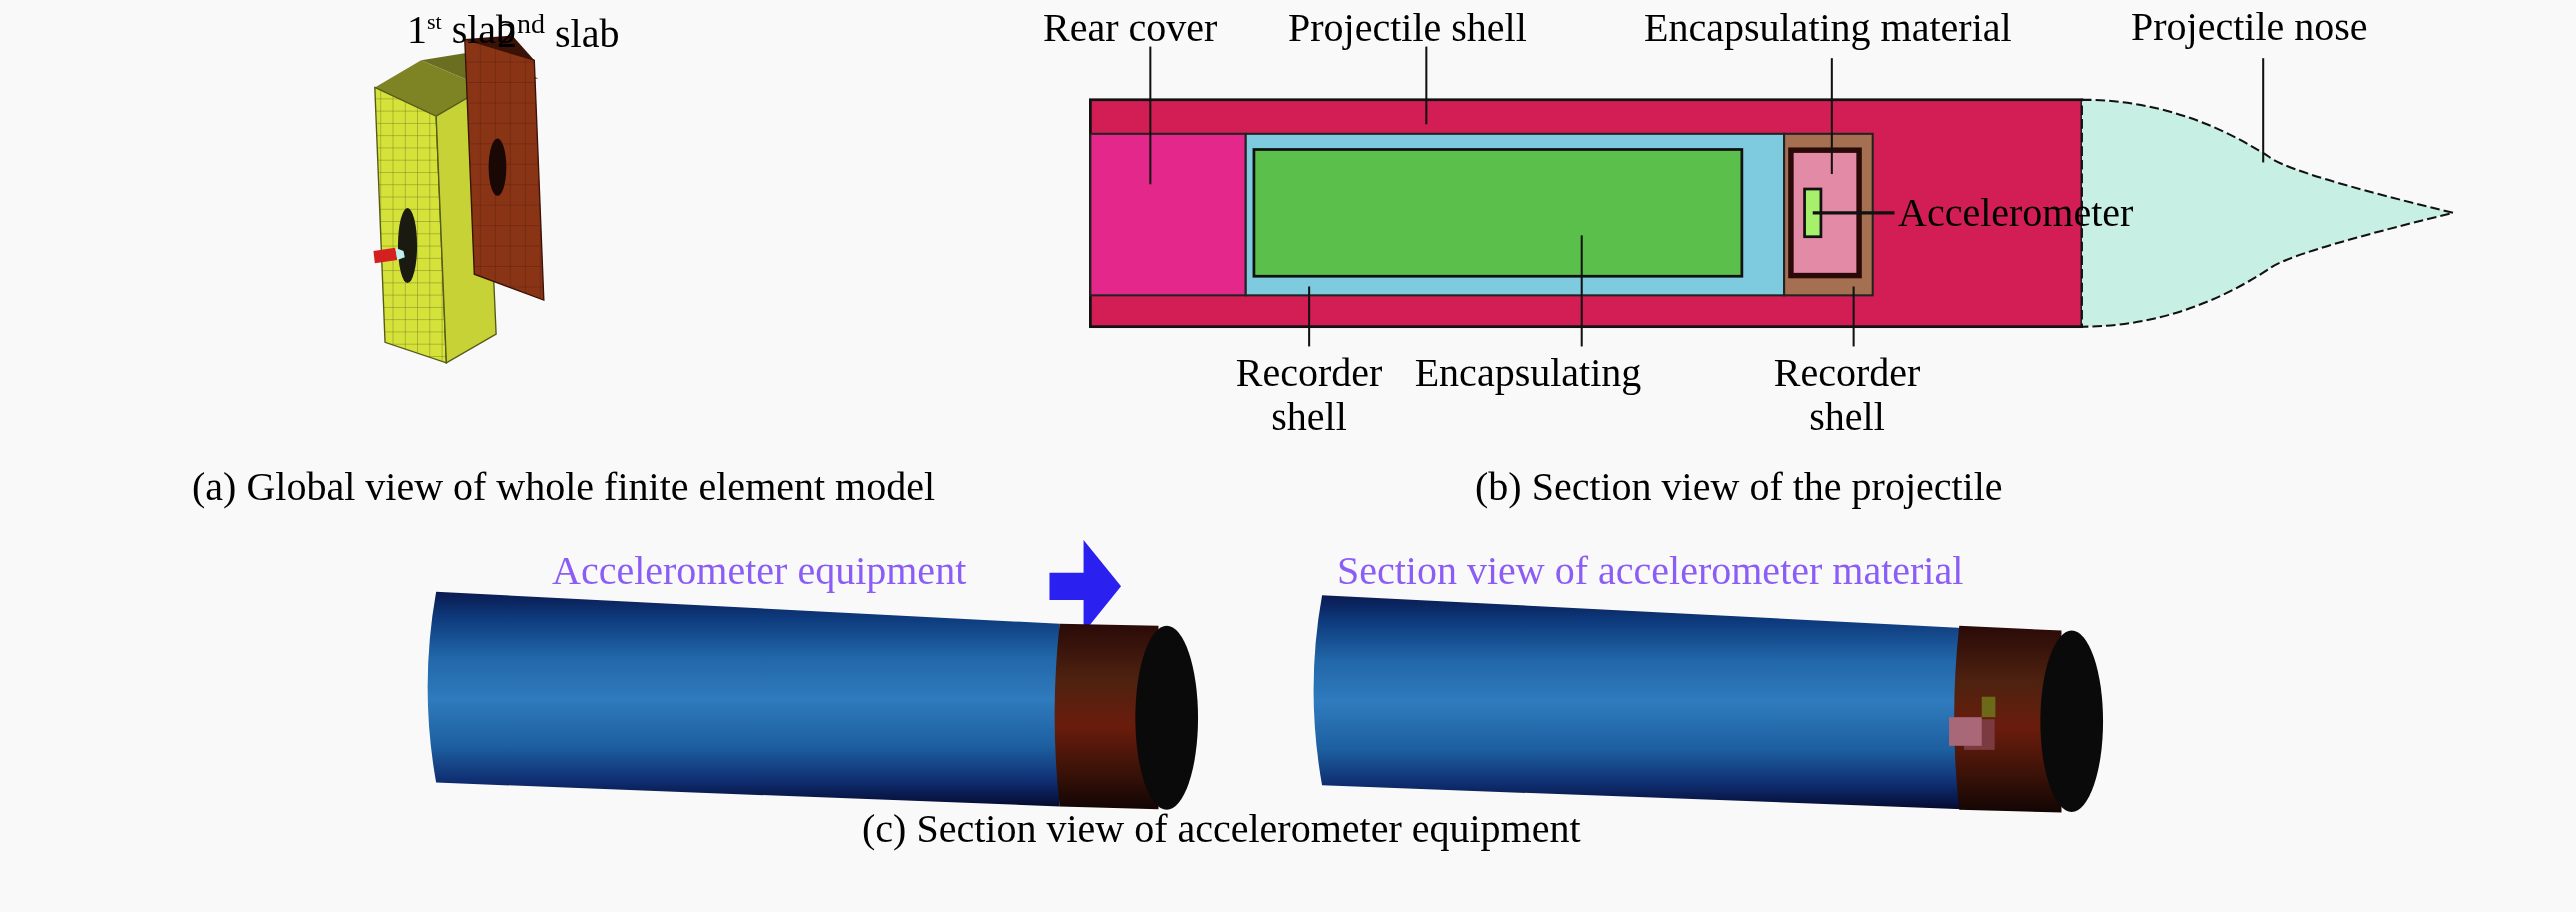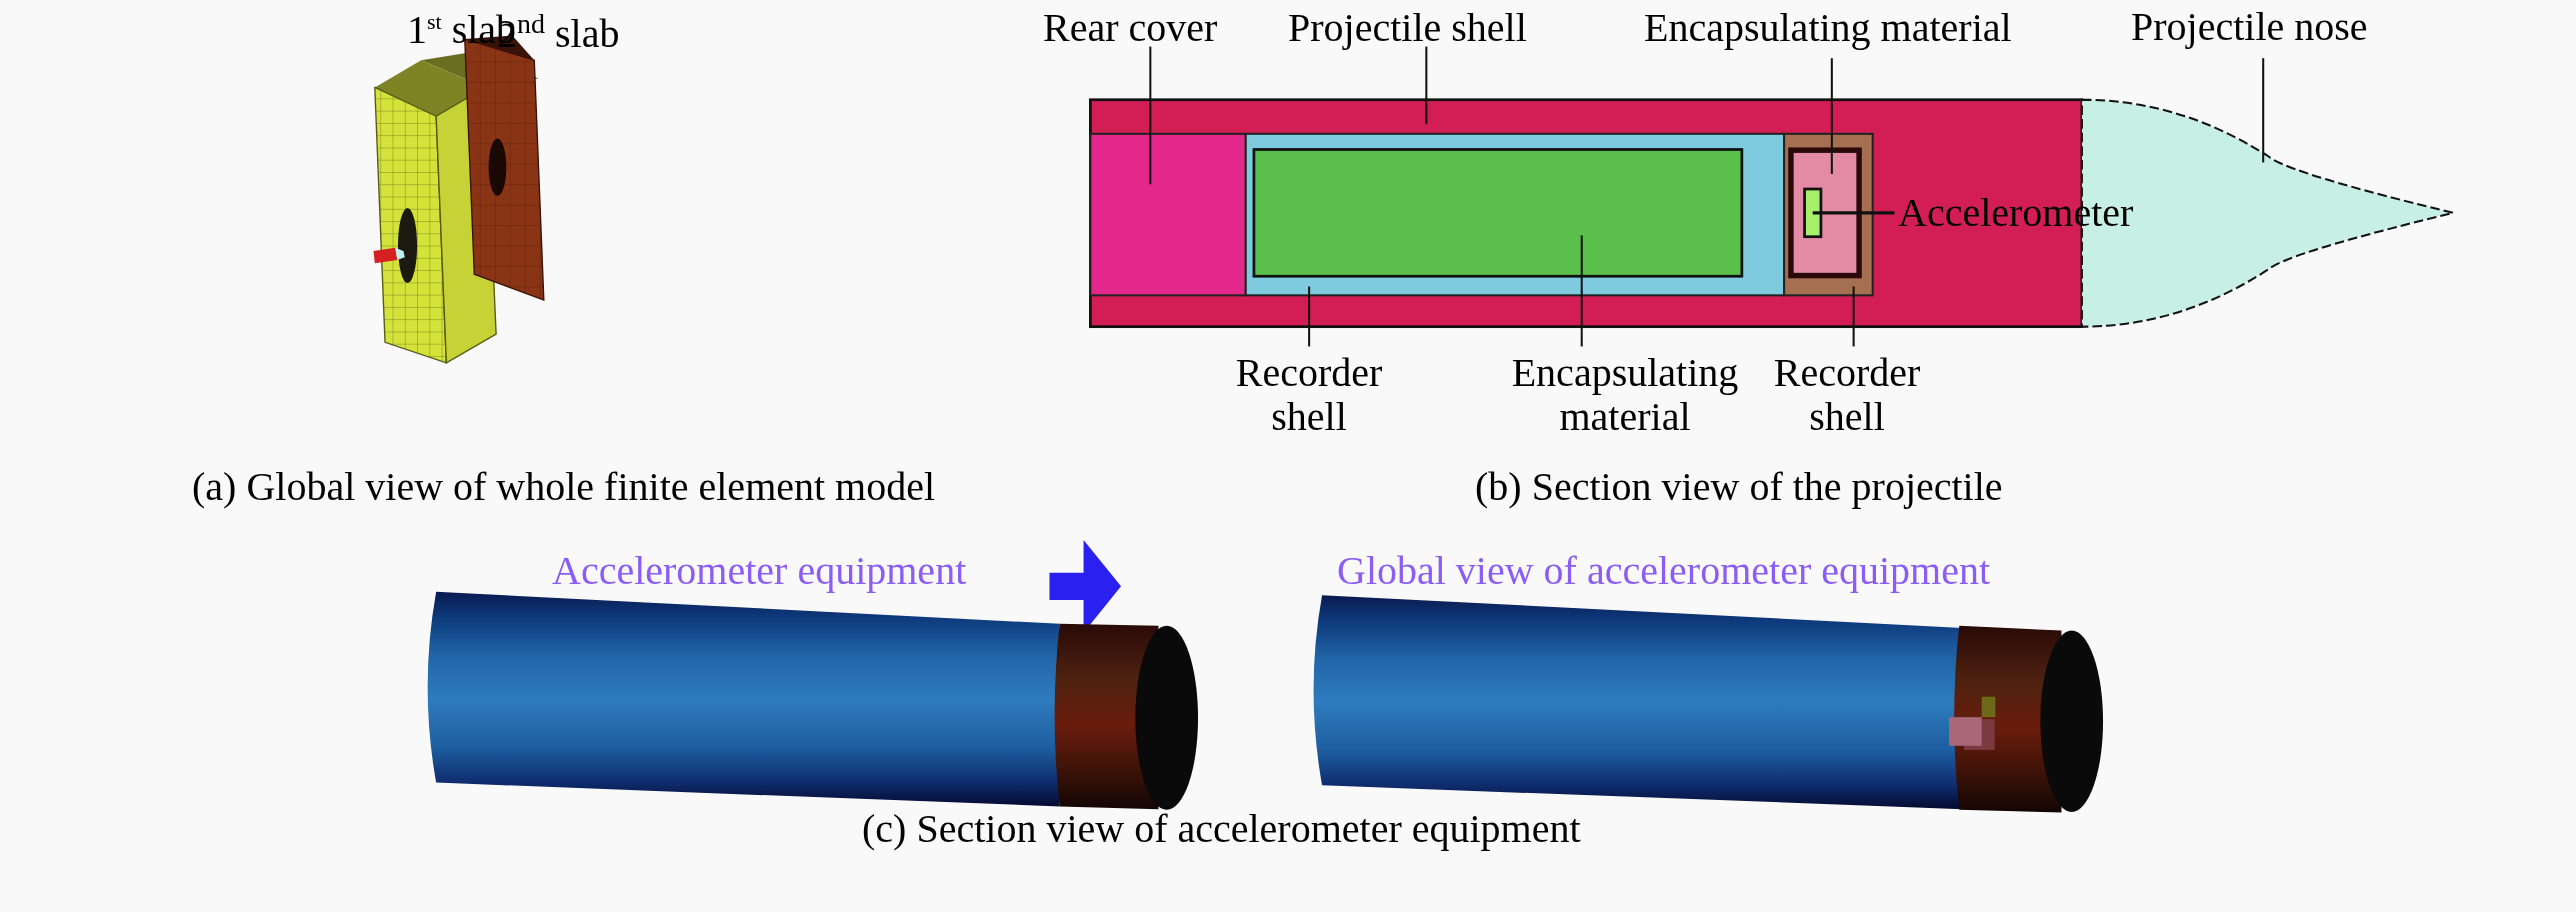--- a/index.html
+++ b/index.html
@@ -110,26 +110,25 @@
 <div class="txt lbl" style="left:1043px;top:8.2px;">Rear cover</div>
 <div class="txt lbl" style="left:1288px;top:8.2px;">Projectile shell</div>
 <div class="txt lbl" style="left:1632px;top:8.2px;margin-left:12px;">Encapsulating material</div>
 <div class="txt lbl" style="left:2131px;top:7px;text-align:right;">Projectile nose</div>
 <div class="txt lbl" style="left:1898px;top:193px;">Accelerometer</div>
 
 <div class="txt lbl center" style="left:1227px;top:353px;width:164px;">
   <div>Recorder</div>
   <div style="margin-top:4.1px;">shell</div>
 </div>
-<div class="txt lbl center" style="left:1492px;top:353px;width:266px;">
+<div class="txt lbl center" style="left:1395px;top:353px;width:266px;">
   <div>Encapsulating</div>
-  <div style="margin-top:4.1px;">material</div>
 </div>
 <div class="txt lbl center" style="left:1765px;top:353px;width:164px;">
   <div>Recorder</div>
   <div style="margin-top:4.1px;">shell</div>
 </div>
 <div class="txt cap" style="left:1475px;top:467px;">(b) Section view of the projectile</div>
 
 <div class="txt lbl blue" style="left:552px;top:551px;">Accelerometer equipment</div>
-<div class="txt lbl blue" style="left:1337px;top:551px;">Global view of accelerometer equipment</div>
+<div class="txt lbl blue" style="left:1337px;top:551px;">Section view of accelerometer material</div>
 <div class="txt cap" style="left:862px;top:809px;">(c) Section view of accelerometer equipment</div>
 
 
 </body></html>

